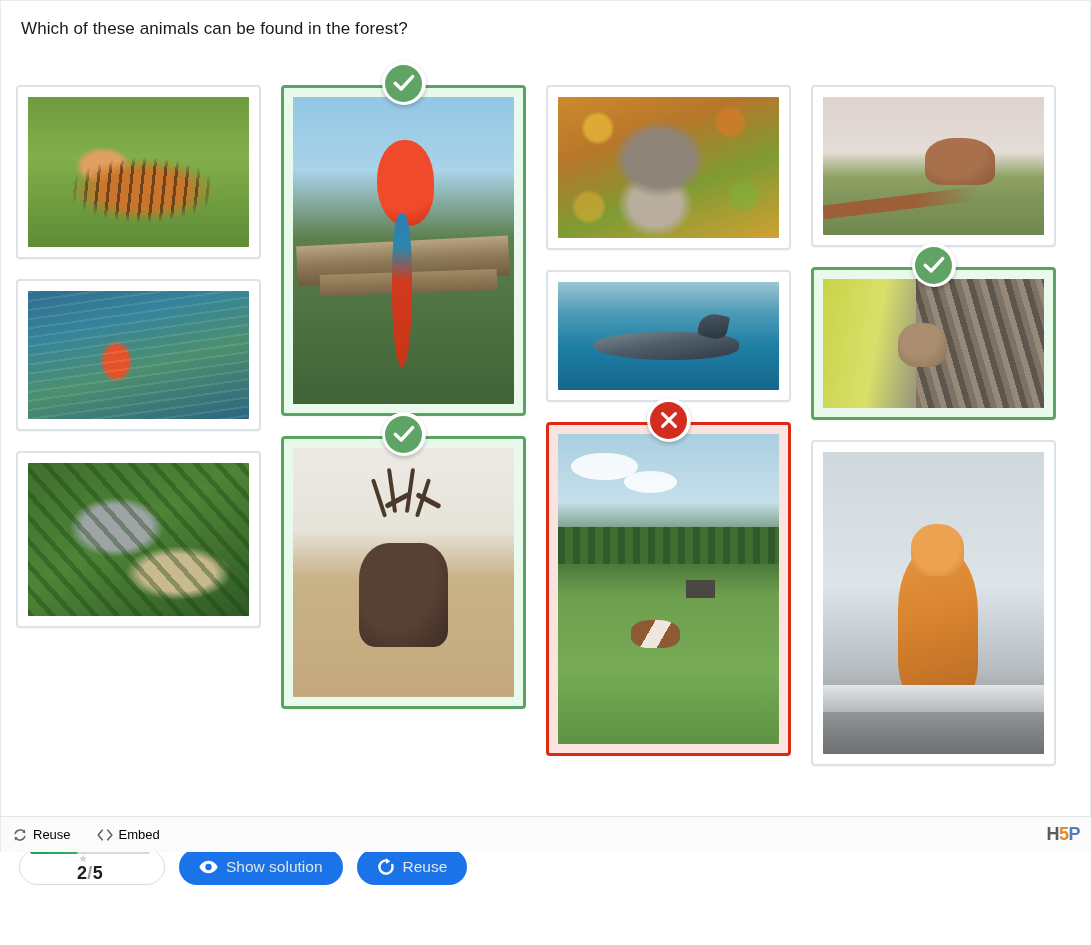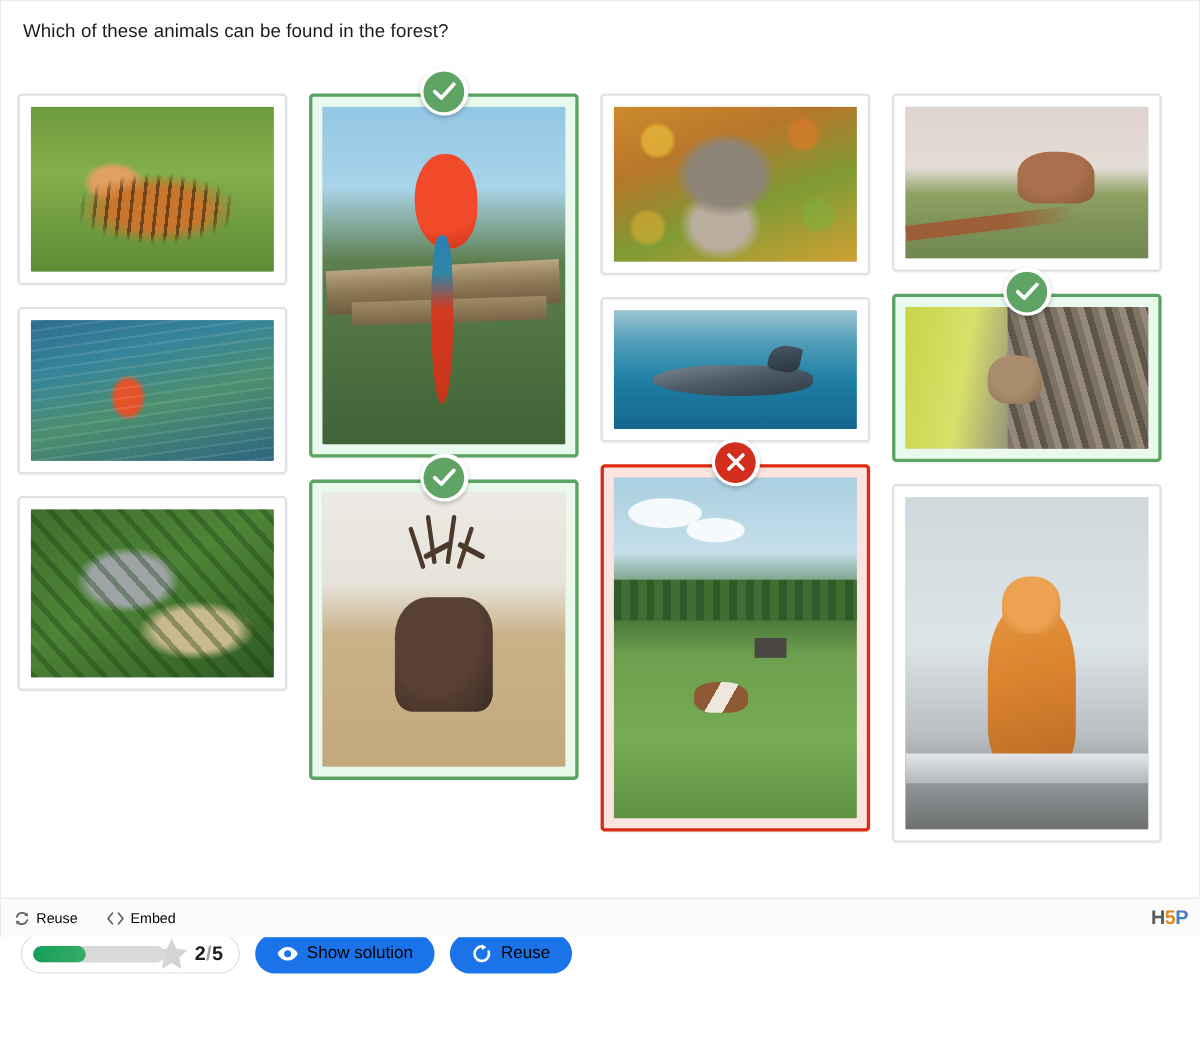--- a/index.html
+++ b/index.html
@@ -120,20 +120,21 @@
 
   .scorebar {
     display: flex;
     align-items: center;
     height: 36px;
     padding: 0 14px 0 10px;
     border: 1px solid #d9dde0;
     border-radius: 18px;
     background: #fff;
     gap: 0;
+    flex-direction: column;
   }
   .track {
     position: relative;
     width: 120px;
     height: 15px;
     background: #d9d9d9;
     border-radius: 8px;
     overflow: hidden;
   }
   .fill {
@@ -154,21 +155,21 @@
 
   .btn {
     display: flex;
     align-items: center;
     gap: 8px;
     height: 36px;
     padding: 16px 20px;
     border: none;
     border-radius: 18px;
     background: #1a73e8;
-    color: #000000;
+    color: #e5e5e5;
     font-size: 15.5px;
     font-family: "Liberation Sans", sans-serif;
     cursor: pointer;
     white-space: nowrap;
   }
 
   
   .footer {
     position: absolute;
     left: 0;

